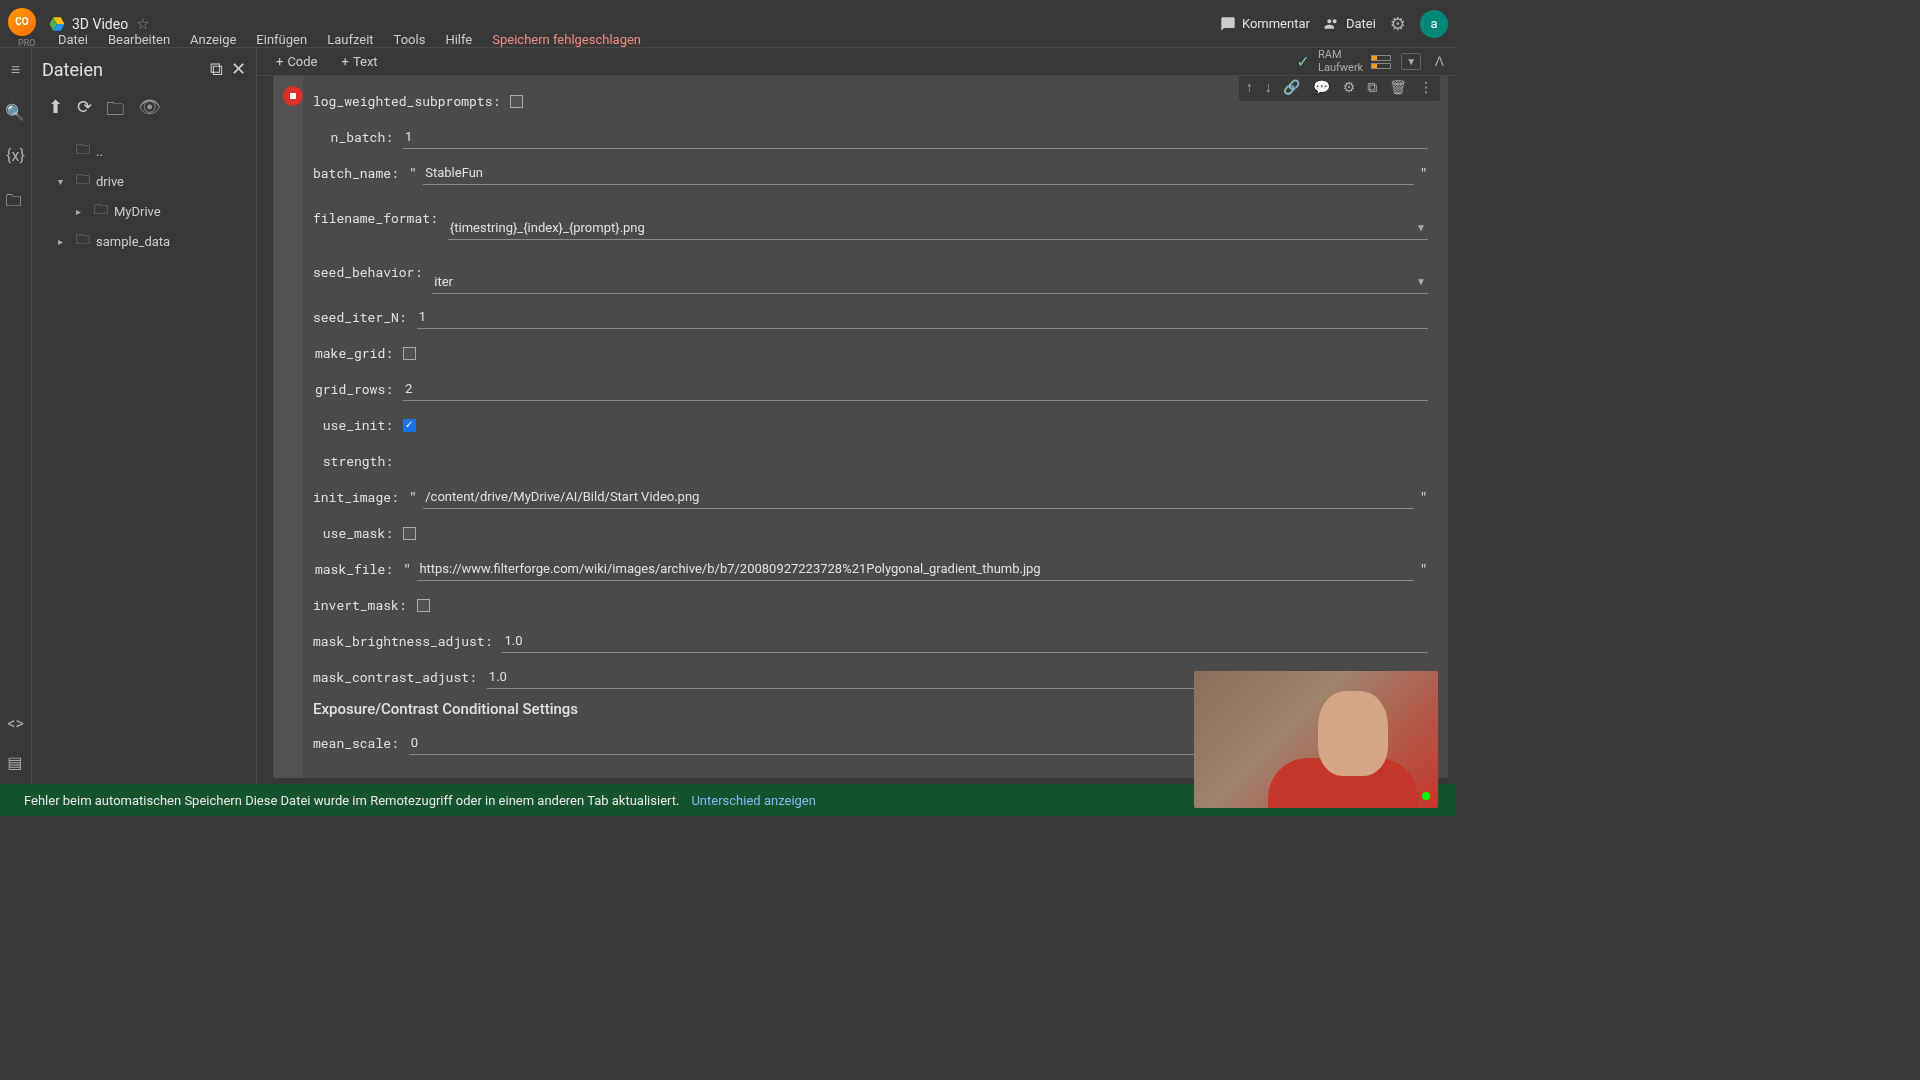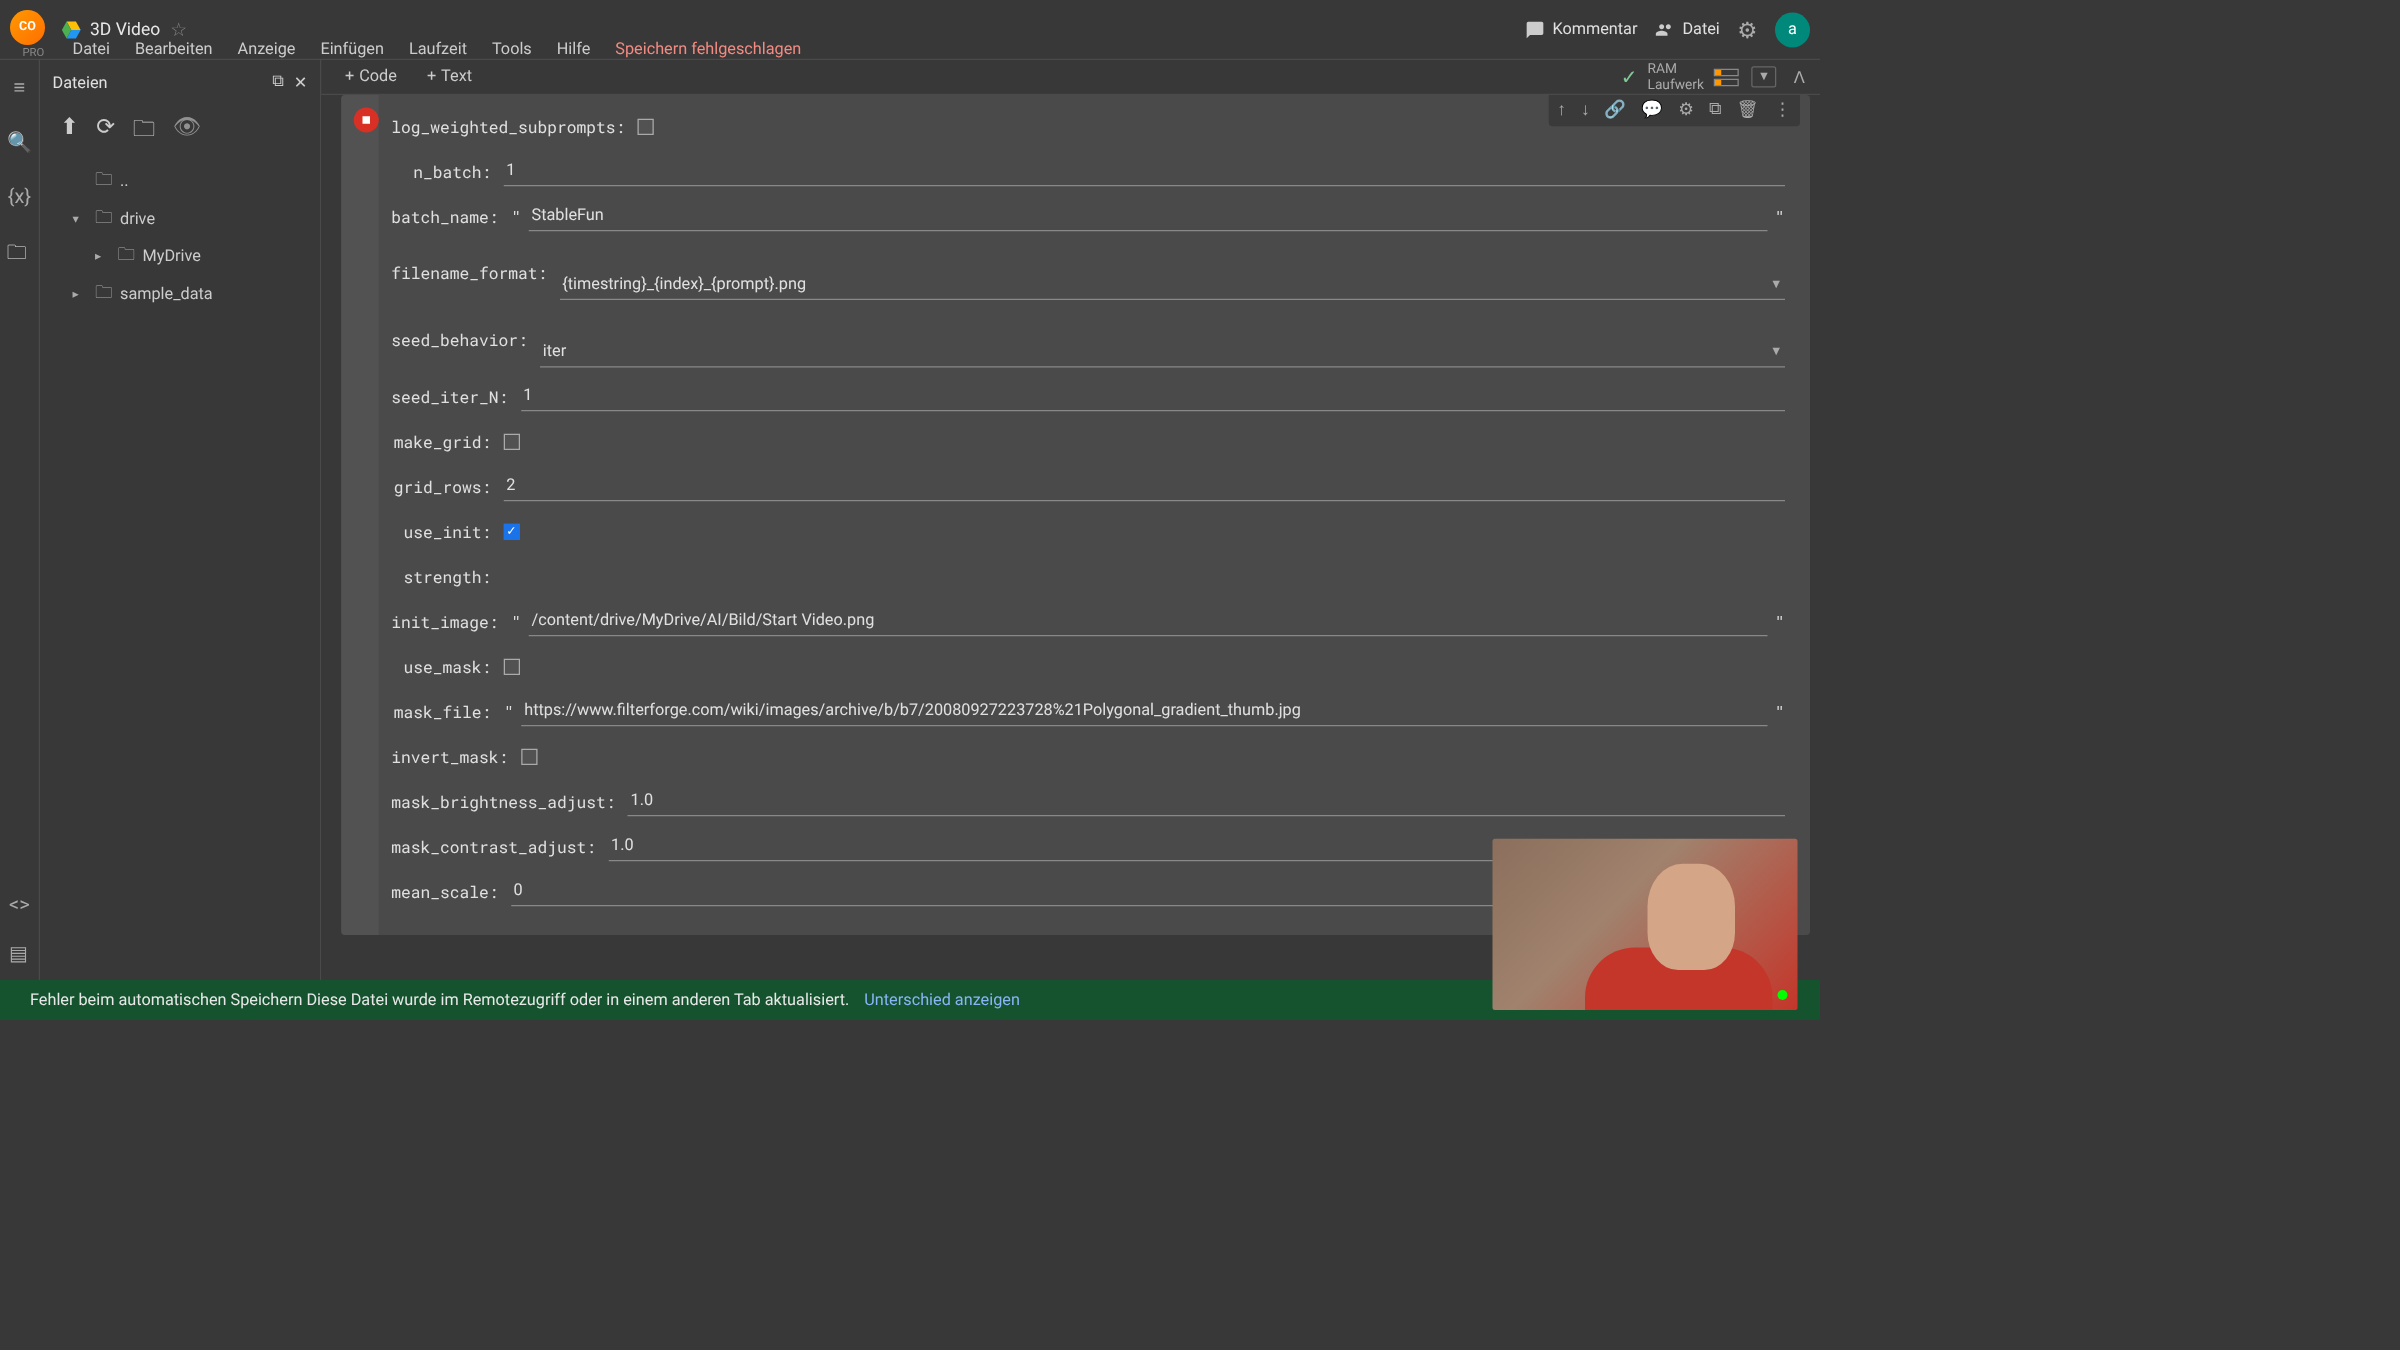--- a/index.html
+++ b/index.html
@@ -33,21 +33,21 @@
 .toolbar-btn { display: flex; align-items: center; gap: 4px; color: #ccc; font-size: 13px; cursor: pointer; padding: 2px 6px; }
 
 
 .left-rail { position: absolute; left: 0; top: 48px; width: 32px; bottom: 32px; background: #383838; display: flex; flex-direction: column; align-items: center; padding-top: 8px; gap: 16px; border-right: 1px solid #4a4a4a; }
 .rail-icon { color: #aaa; font-size: 16px; cursor: pointer; padding: 4px; }
 .rail-icon.active { border-left: 2px solid #ff9800; padding-left: 6px; margin-left: -8px; color: #e0e0e0; }
 .rail-bottom { margin-top: auto; margin-bottom: 8px; display: flex; flex-direction: column; gap: 12px; }
 
 
 .file-panel { position: absolute; left: 32px; top: 48px; width: 225px; bottom: 32px; background: #383838; border-right: 1px solid #4a4a4a; }
-.file-panel-header { display: flex; align-items: center; padding: 10px 10px; font-size: 13px; color: #e0e0e0; }
+.file-panel-header { display: flex; align-items: center; padding: 10px 10px; font-size: 18px; color: #e0e0e0; }
 .file-panel-header .icons { margin-left: auto; display: flex; gap: 8px; }
 .file-toolbar { display: flex; gap: 14px; padding: 6px 16px; }
 .file-toolbar-icon { color: #ccc; font-size: 18px; cursor: pointer; }
 .file-tree { padding: 4px 8px; }
 .tree-item { display: flex; align-items: center; gap: 6px; padding: 3px 4px; font-size: 13px; color: #ccc; cursor: pointer; }
 .tree-item .arrow { width: 12px; font-size: 10px; color: #aaa; }
 .tree-item .folder { color: #aaa; font-size: 14px; }
 .indent-1 { padding-left: 18px; }
 .indent-2 { padding-left: 36px; }
 
@@ -307,20 +307,21 @@
       <div class="form-row">
         <span class="form-label">mask_brightness_adjust:</span>
         <input class="form-input" value="1.0" style="">
       </div>
 
       <div class="form-row">
         <span class="form-label">mask_contrast_adjust:</span>
         <input class="form-input" value="1.0" style="">
       </div>
 
+      <div class="section-title">Exposure/Contrast Conditional Settings</div>
 
       <div class="form-row">
         <span class="form-label">mean_scale:</span>
         <input class="form-input" value="0" style="">
       </div>
 
     </div>
   </div>
 </div>
 

